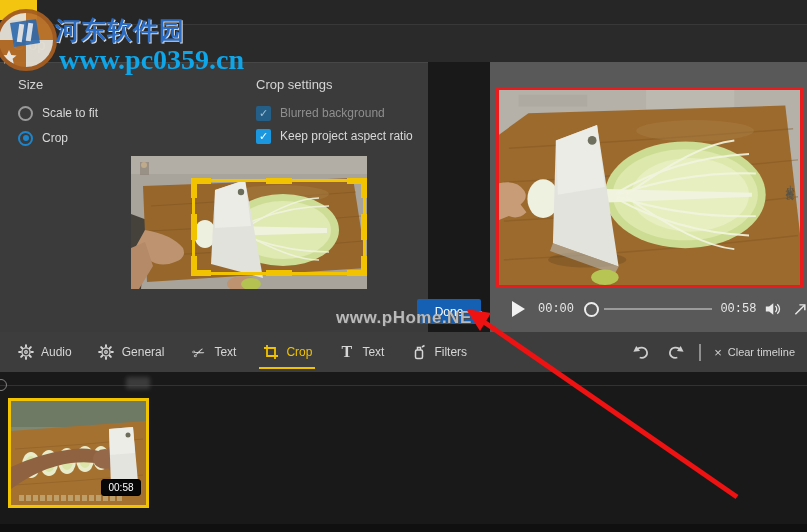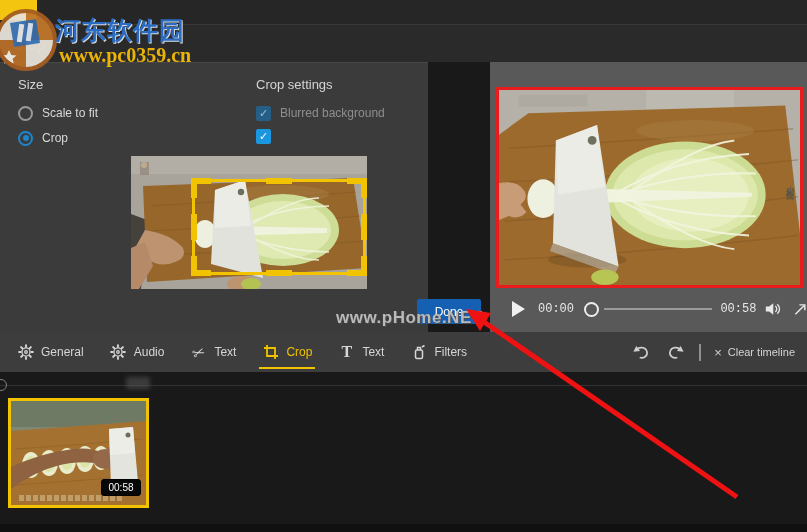--- a/index.html
+++ b/index.html
@@ -106,21 +106,21 @@
   .clip svg { position:absolute; inset:0; width:100%; height:100%; }
   .dur-badge { position:absolute; right:5px; bottom:9px; width:40px; height:17px; background:#070707; border:1px solid #000;
                border-radius:3px; color:#fff; font-size:10px; display:flex; align-items:center; justify-content:center; z-index:2; }
   .tl-bottom { position:absolute; left:0; bottom:0; width:807px; height:8px; background:#101010; }
 
   
   .wm-yellow { position:absolute; left:0; top:0; width:37px; height:20px; background:#f3c410; z-index:7; }
   .wm-logo { position:absolute; left:-6px; top:8px; width:64px; height:64px; z-index:8; opacity:.95; }
   .wm-name { position:absolute; left:55px; top:14px; font-size:25px; font-weight:bold; color:#2a6cc4; z-index:8; letter-spacing:1px;
              text-shadow:1px 1px 0 #ddd; white-space:nowrap; }
-  .wm-url { position:absolute; left:59px; top:44px; font-size:20px; font-weight:bold; color:#eab308; z-index:8;
+  .wm-url { position:absolute; left:59px; top:44px; font-size:28px; font-weight:bold; color:#0ea5e9; z-index:8;
             font-family:"Liberation Serif", serif; white-space:nowrap; }
 
   
   .anno { position:absolute; inset:0; width:807px; height:532px; z-index:40; pointer-events:none; }
 </style>
 </head>
 <body>
 
 <svg width="0" height="0" style="position:absolute">
   <symbol id="icon-gear" viewBox="0 0 20 20">
@@ -173,20 +173,21 @@
     <span class="opt-label">Crop</span>
   </div>
 
   <div class="sec-head cs-head">Crop settings</div>
   <div class="opt-row c1">
     <span class="chk on-dim">✓</span>
     <span class="opt-label dim">Blurred background</span>
   </div>
   <div class="opt-row c2">
     <span class="chk on">✓</span>
+    <span class="opt-label">Keep project aspect ratio</span>
   </div>
 
   <div class="video-stage">
     <svg viewBox="0 0 236 133" preserveAspectRatio="none">
       <rect width="236" height="133" fill="#a8a49c"></rect>
       <rect width="236" height="18" fill="#b2aea6"></rect>
       <polygon points="0,58 16,64 10,133 0,133" fill="#45413b"></polygon>
       <polygon points="12,30 222,22 236,112 16,126" fill="#96662b"></polygon>
       <g stroke="#744d1d" stroke-width="1.2" opacity=".35" fill="none">
         <path d="M20,50 Q120,44 225,36"></path>
@@ -295,29 +296,29 @@
 </div>
 
 <div class="toolbar">
   <div class="tabs">
     <div class="tab">
       <span class="ticon">
           <svg>
             <use href="#icon-gear"></use>
           </svg>
         </span>
-      <span>General</span>
+      <span>Audio</span>
     </div>
     <div class="tab">
       <span class="ticon">
           <svg>
             <use href="#icon-gear"></use>
           </svg>
         </span>
-      <span>Audio</span>
+      <span>General</span>
     </div>
     <div class="tab">
       <span class="ticon glyph-scissors">✂</span>
       <span>Text</span>
     </div>
     <div class="tab active">
       <span class="ticon">
         <svg viewBox="0 0 16 16" fill="none" stroke="currentColor" stroke-width="1.8">
           <path d="M4,1 L4,12 L15,12"></path>
             <path d="M1,4 L12,4 L12,15"></path>

